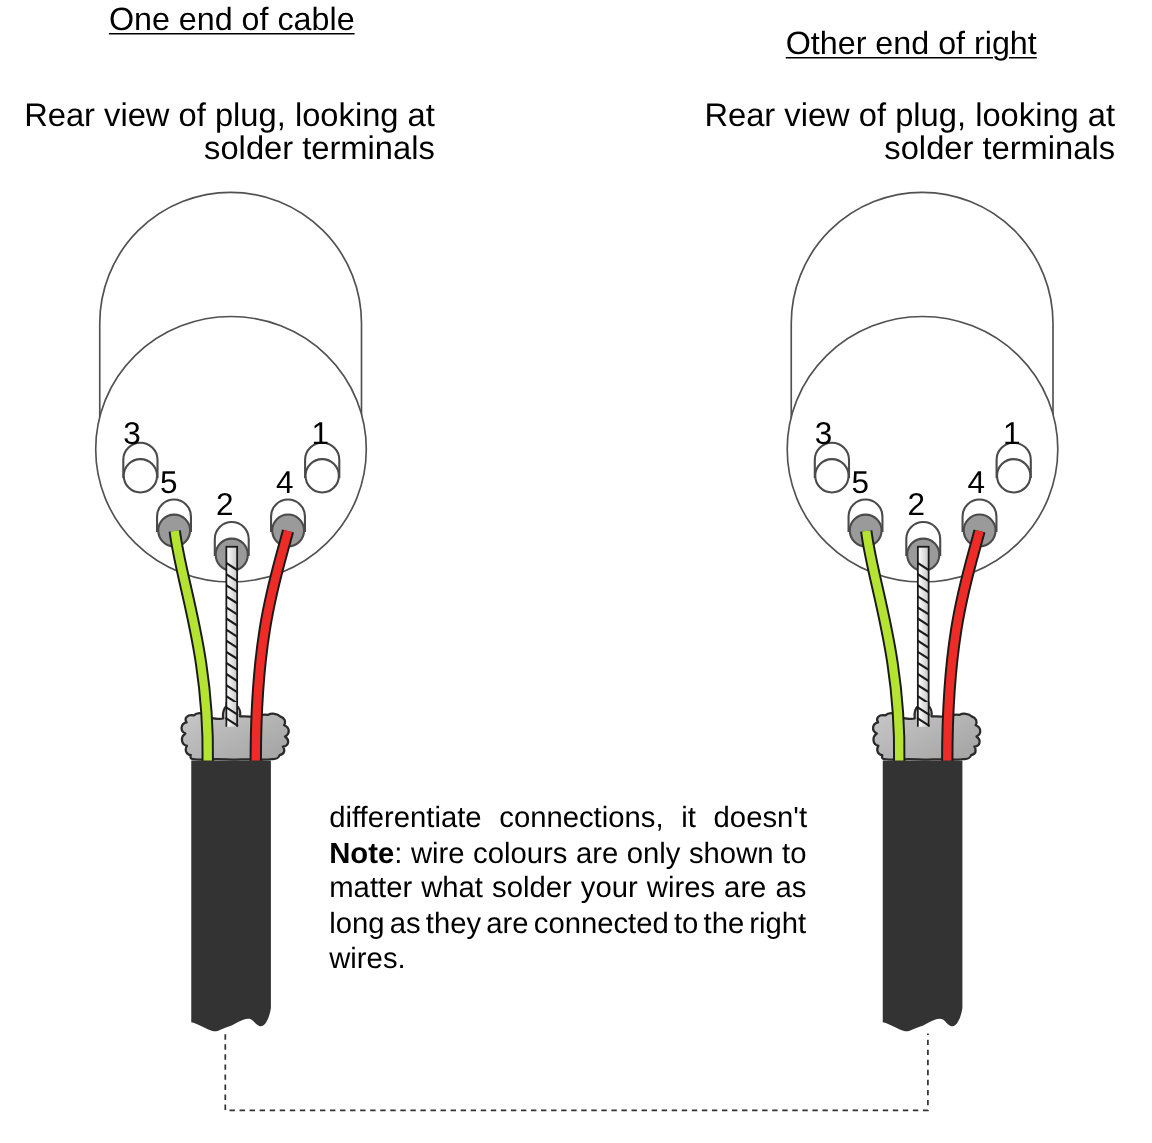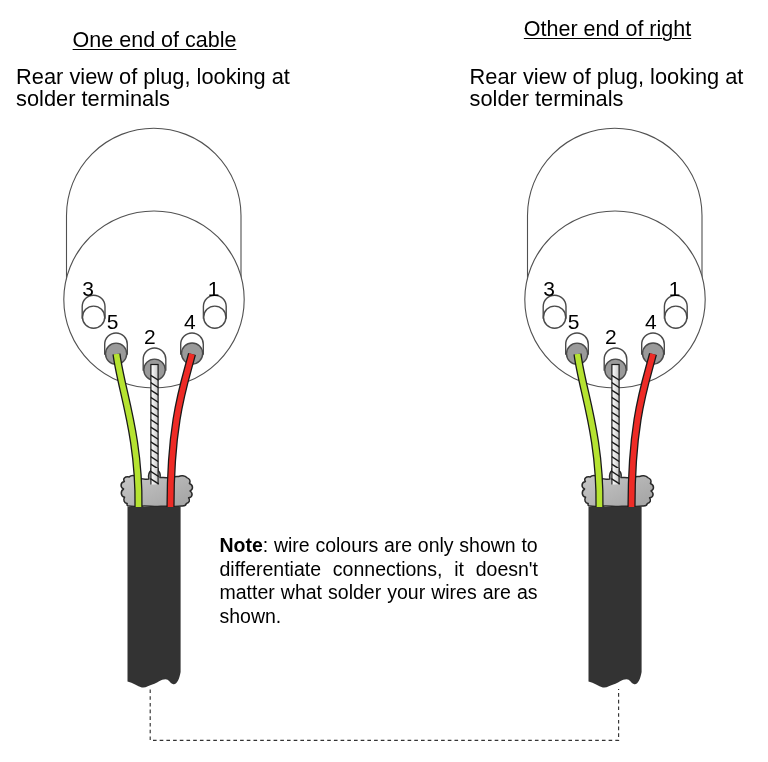--- a/index.html
+++ b/index.html
@@ -1,21 +1,21 @@
 <!DOCTYPE html>
 <html><head>
 <meta charset="utf-8">
 <style>
   html,body{margin:0;padding:0;background:#ffffff;}
   #stage{position:relative;width:768px;height:762px;overflow:hidden;
          font-family:"Liberation Sans",sans-serif;color:#000;}
   .hdr{position:absolute;white-space:nowrap;font-size:21.5px;line-height:21px;
        text-decoration:underline;text-decoration-thickness:1.3px;text-underline-offset:2.2px;transform:translateX(-50%);}
   .sub{position:absolute;white-space:nowrap;font-size:21.8px;line-height:22.3px;
-       text-align:left;transform:translateX(-50%);}
+       text-align:right;transform:translateX(-50%);}
   #note{position:absolute;left:219.5px;top:534px;font-size:19.5px;line-height:23.5px;}
   #note div{white-space:nowrap;}
   svg{position:absolute;left:0;top:0;}
 </style>
 </head>
 <body>
 <div id="stage">
 <svg width="768" height="762" viewBox="0 0 768 762">
   <defs>
     <linearGradient id="clampG" x1="0" y1="0" x2="1" y2="1">
@@ -125,24 +125,25 @@
       C161,679.2 157,683 153,684.2
       C148.5,685.4 145.5,688.3 141.8,687.4
       C137.5,686.3 133,682.8 127.5,681.5 Z" fill="#333333"></path>
   </g>
 
   <use href="#plug" x="461" y="0"></use>
 
   <path d="M150.2,689.5 L150.2,740.3 L618.6,740.3 L618.6,689" fill="none" stroke="#333" stroke-width="1.15" stroke-dasharray="3.6,3.1"></path>
 </svg>
 
-<div class="hdr" style="left:154.5px;top:30px;">One end of cable</div>
+<div class="hdr" style="left:154.5px;top:3px;">One end of cable</div>
 <div class="hdr" style="left:607.5px;top:18.5px;">Other end of right</div>
 <div class="sub" style="left:153px;top:65.5px;">Rear view of plug, looking at<br>solder terminals</div>
 <div class="sub" style="left:606.5px;top:65.5px;">Rear view of plug, looking at<br>solder terminals</div>
 
 <div id="note">
+  <div style="word-spacing:6.4px;">differentiate connections, it doesn't</div>
   <div style="word-spacing:0.28px;"><b>Note</b>: wire colours are only shown to</div>
-  <div style="word-spacing:6.4px;">differentiate connections, it doesn't</div>
   <div style="word-spacing:0.63px;">matter what solder your wires are as</div>
-  <div>shown.</div>
+  <div style="word-spacing:-1.96px;">long as they are connected to the right</div>
+  <div>wires.</div>
 </div>
 </div>
 
 </body></html>

